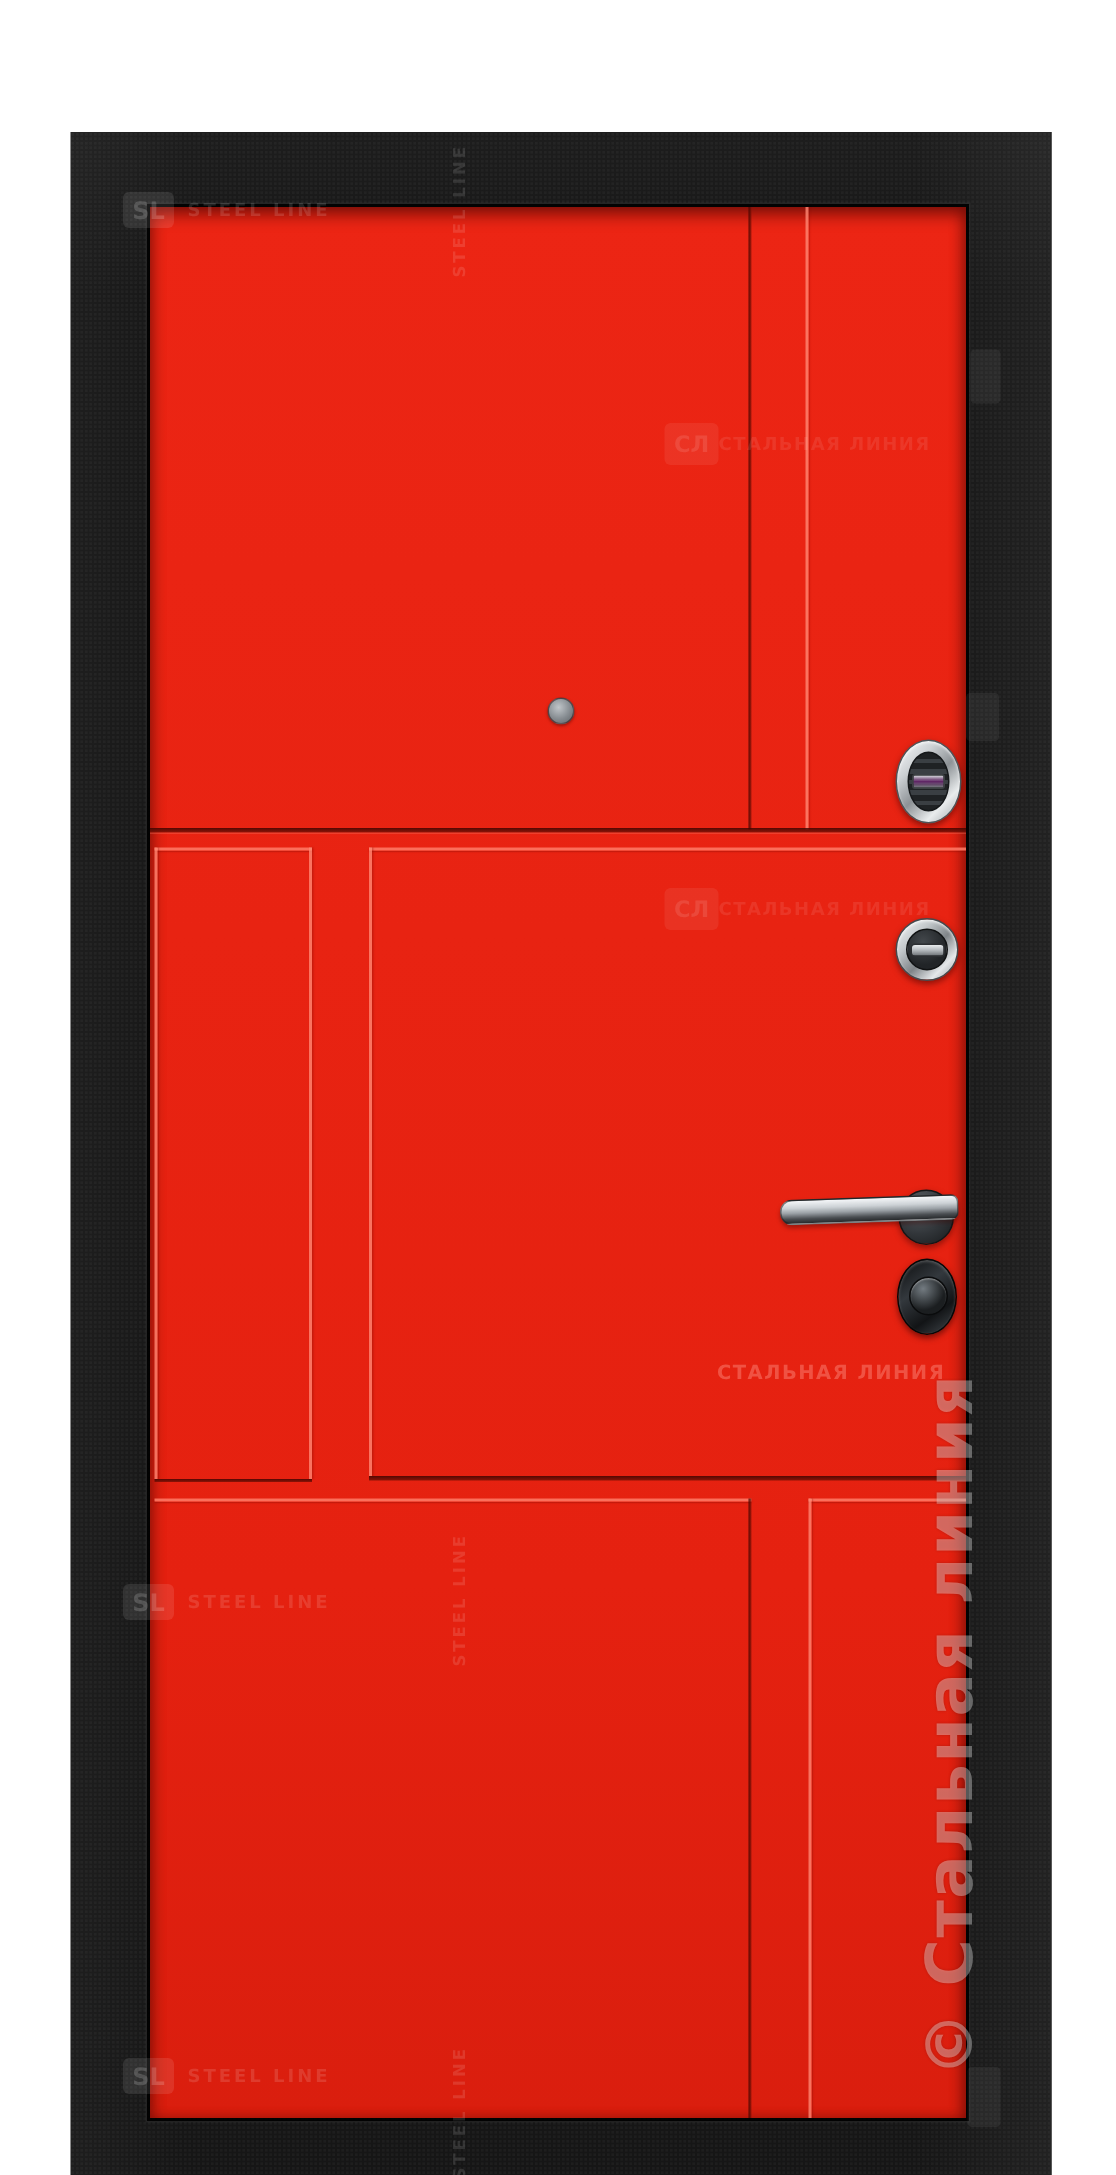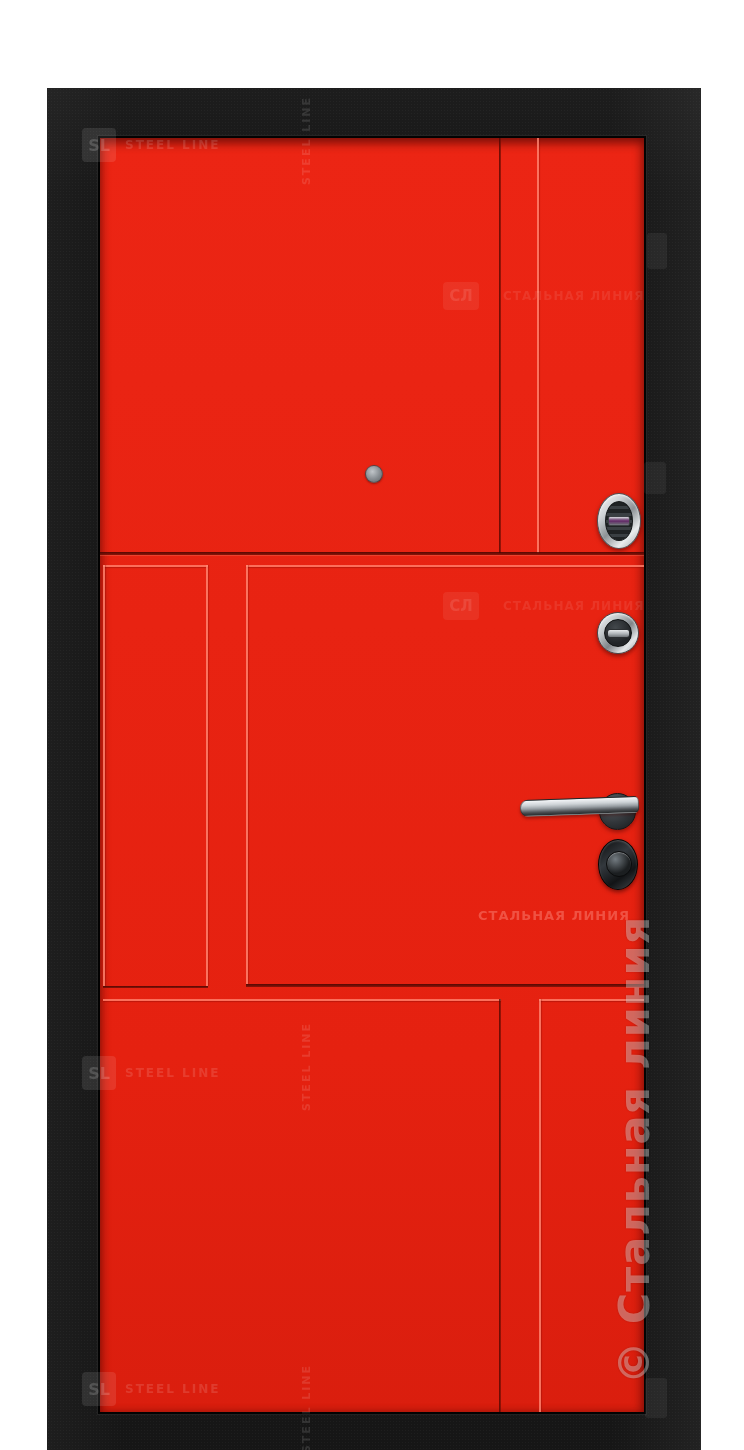--- a/index.html
+++ b/index.html
@@ -143,28 +143,28 @@
     display:flex;align-items:center;justify-content:center;
   }
   .wm-copy span{
     transform:rotate(-90deg);white-space:nowrap;
     font-size:43px;font-weight:700;letter-spacing:1px;
     color:rgba(255,255,255,.34);
     text-shadow:0 0 2px rgba(0,0,0,.18);
   }
   .wm-sl{position:absolute;display:flex;align-items:center;gap:9px;}
   .wm-sl .badge{
-    width:34px;height:34px;border-radius:4px;background:rgba(255,255,255,.10);
+    width:34px;height:24px;border-radius:4px;background:rgba(255,255,255,.10);
     display:flex;align-items:center;justify-content:center;
     font-size:16px;font-weight:700;color:rgba(255,255,255,.17);
   }
   .wm-sl .lbl{font-size:12px;font-weight:700;letter-spacing:2px;color:rgba(255,255,255,.13);}
   .wm-vert{position:absolute;width:20px;height:96px;display:flex;align-items:center;justify-content:center;}
   .wm-vert span{transform:rotate(-90deg);white-space:nowrap;font-size:11px;font-weight:700;letter-spacing:2px;color:rgba(255,255,255,.12);}
-  .wm-mono{position:absolute;display:flex;align-items:center;gap:24px;}
+  .wm-mono{position:absolute;display:flex;align-items:center;gap:0;}
   .wm-mono .badge{
     width:36px;height:28px;border-radius:4px;background:rgba(255,255,255,.07);
     display:flex;align-items:center;justify-content:center;
     font-size:15px;font-weight:700;color:rgba(255,255,255,.11);
   }
   .wm-mono .lbl{font-size:12px;font-weight:700;letter-spacing:1px;color:rgba(255,255,255,.09);}
   .wm-mono-red{position:absolute;font-size:13px;font-weight:700;letter-spacing:1px;color:rgba(255,150,138,.42);}
   .wm-frag{position:absolute;border-radius:3px;background:rgba(255,255,255,.06);}
 </style>
 </head>

